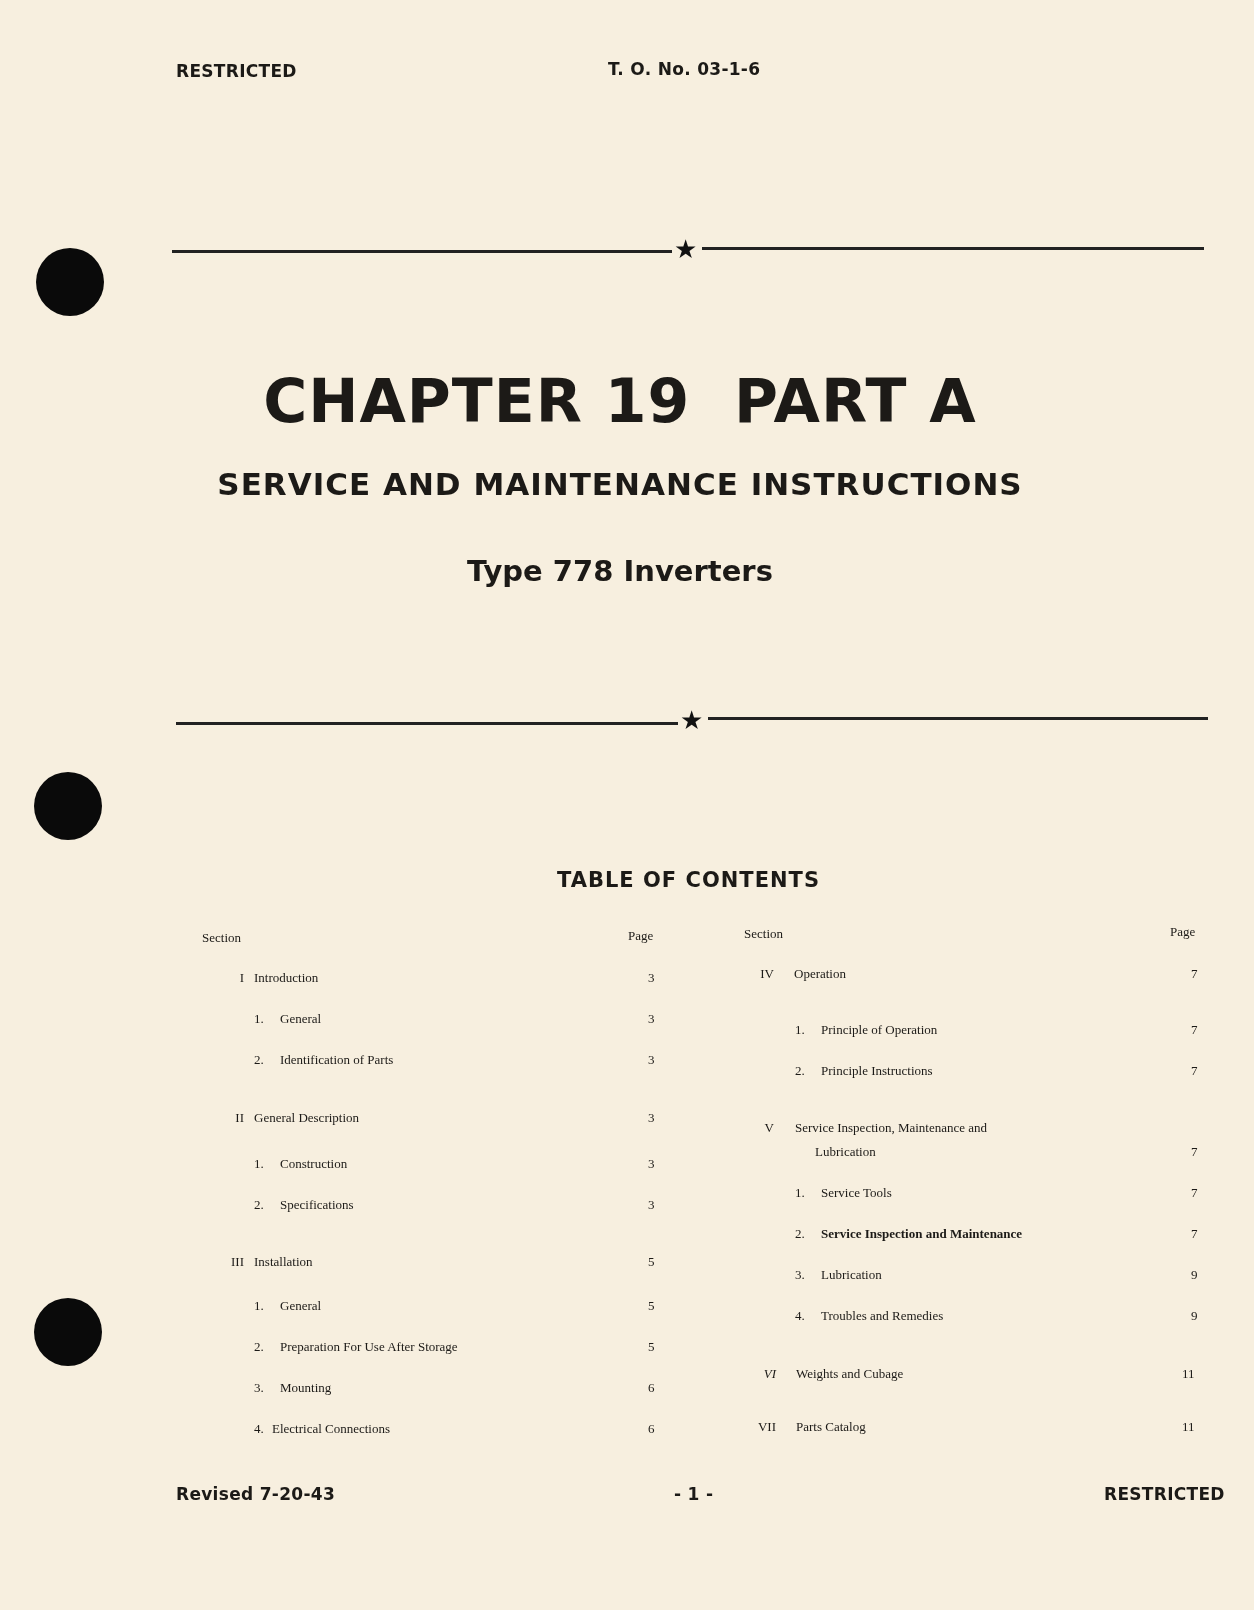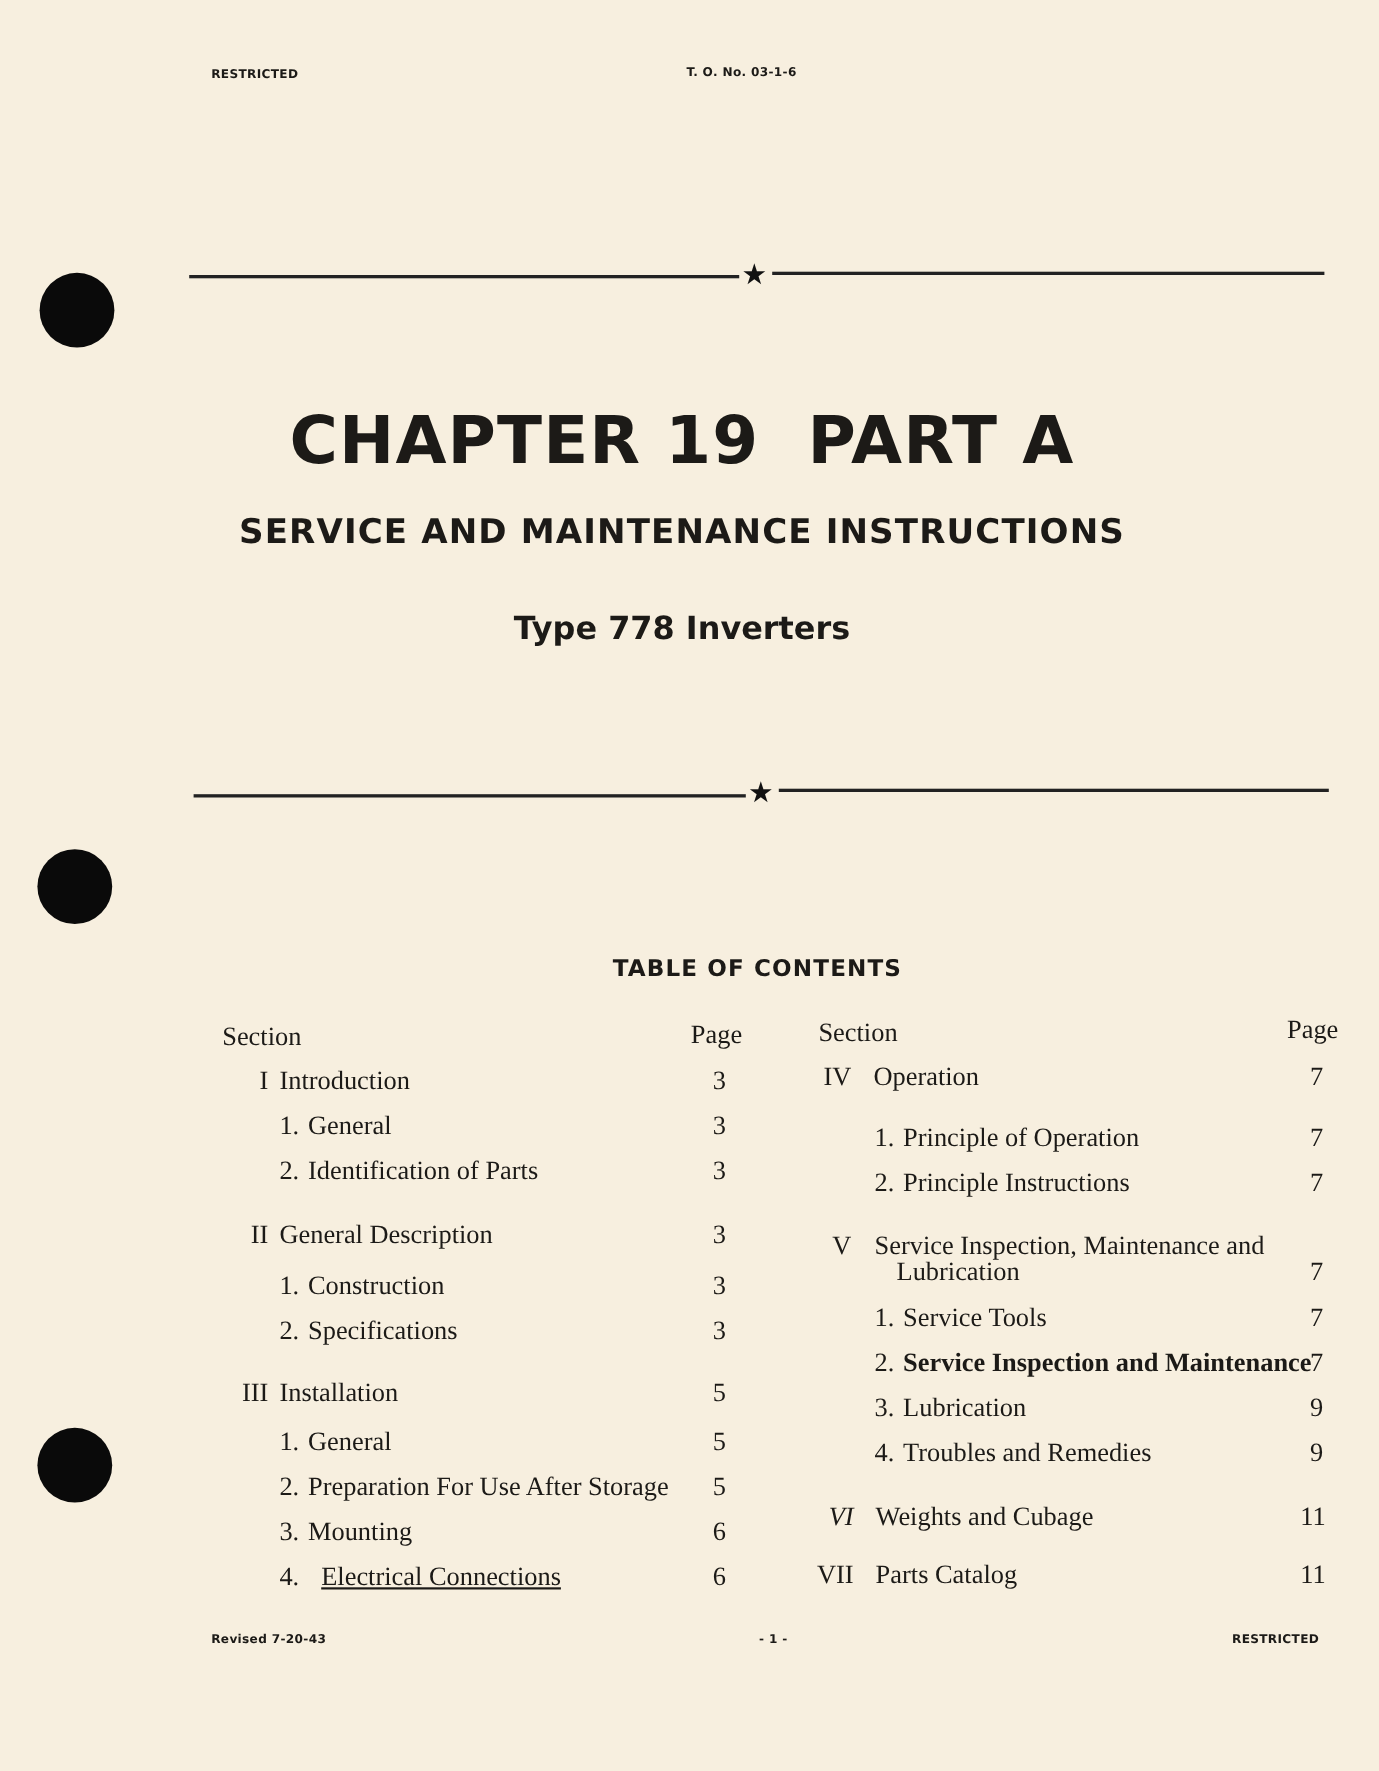--- a/index.html
+++ b/index.html
@@ -4,29 +4,29 @@
 <style>
   html, body { margin: 0; padding: 0; }
   body {
     width: 1254px; height: 1610px; position: relative; overflow: hidden;
     background: #f7efdf;
     color: #1c1a17;
     font-family: "Liberation Serif", serif;
   }
   .abs { position: absolute; }
   .sans-bold { font-family: "DejaVu Sans", sans-serif; font-weight: bold; }
-  .hdr { font-size: 11px; letter-spacing: 0.3px; margin-left: 16px; }
+  .hdr { font-size: 17px; letter-spacing: 0.3px; }
   .punch { position: absolute; width: 68px; height: 68px; border-radius: 50%; background: #0a0a0a; }
   .rule { position: absolute; height: 3px; background: #222; }
   .star { position: absolute; font-size: 26px; line-height: 26px; color: #111; }
   .title1 { font-size: 60px; letter-spacing: 1px; white-space: nowrap; }
   .title2 { font-size: 31px; letter-spacing: 1px; white-space: nowrap; }
   .title3 { font-size: 29px; white-space: nowrap; }
   .toc-title { font-size: 21px; letter-spacing: 1px; }
-  .toc { font-size: 24px; white-space: nowrap; }
+  .toc { font-size: 13px; white-space: nowrap; }
   .toc .num { position: absolute; }
   .toc .lbl { position: absolute; }
   .toc .pg { position: absolute; }
 </style>
 </head>
 <body>
 
 <div class="abs sans-bold hdr" style="left:176px; top:61px;">RESTRICTED</div>
 <div class="abs sans-bold hdr" style="left:608px; top:59px;">T. O. No. 03-1-6</div>
 
@@ -103,21 +103,21 @@
     <span class="lbl" style="left:280px;">Preparation For Use After Storage</span>
     <span class="pg" style="left:648px;">5</span>
   </div>
   <div class="abs" style="top:1380px; left:0;">
     <span class="num" style="left:254px;">3.</span>
     <span class="lbl" style="left:280px;">Mounting</span>
     <span class="pg" style="left:648px;">6</span>
   </div>
   <div class="abs" style="top:1421px; left:0;">
     <span class="num" style="left:254px;">4.</span>
-    <span class="lbl" style="left:292px;text-decoration:underline;">Electrical Connections</span>
+    <span class="lbl" style="left:272px;">Electrical Connections</span>
     <span class="pg" style="left:648px;">6</span>
   </div>
 </div>
 
 <div class="toc">
   <div class="abs" style="top:966px; left:0;">
     <span class="num" style="left:744px; width:30px; text-align:right;">IV</span>
     <span class="lbl" style="left:794px;">Operation</span>
     <span class="pg" style="left:1191px;">7</span>
   </div>

